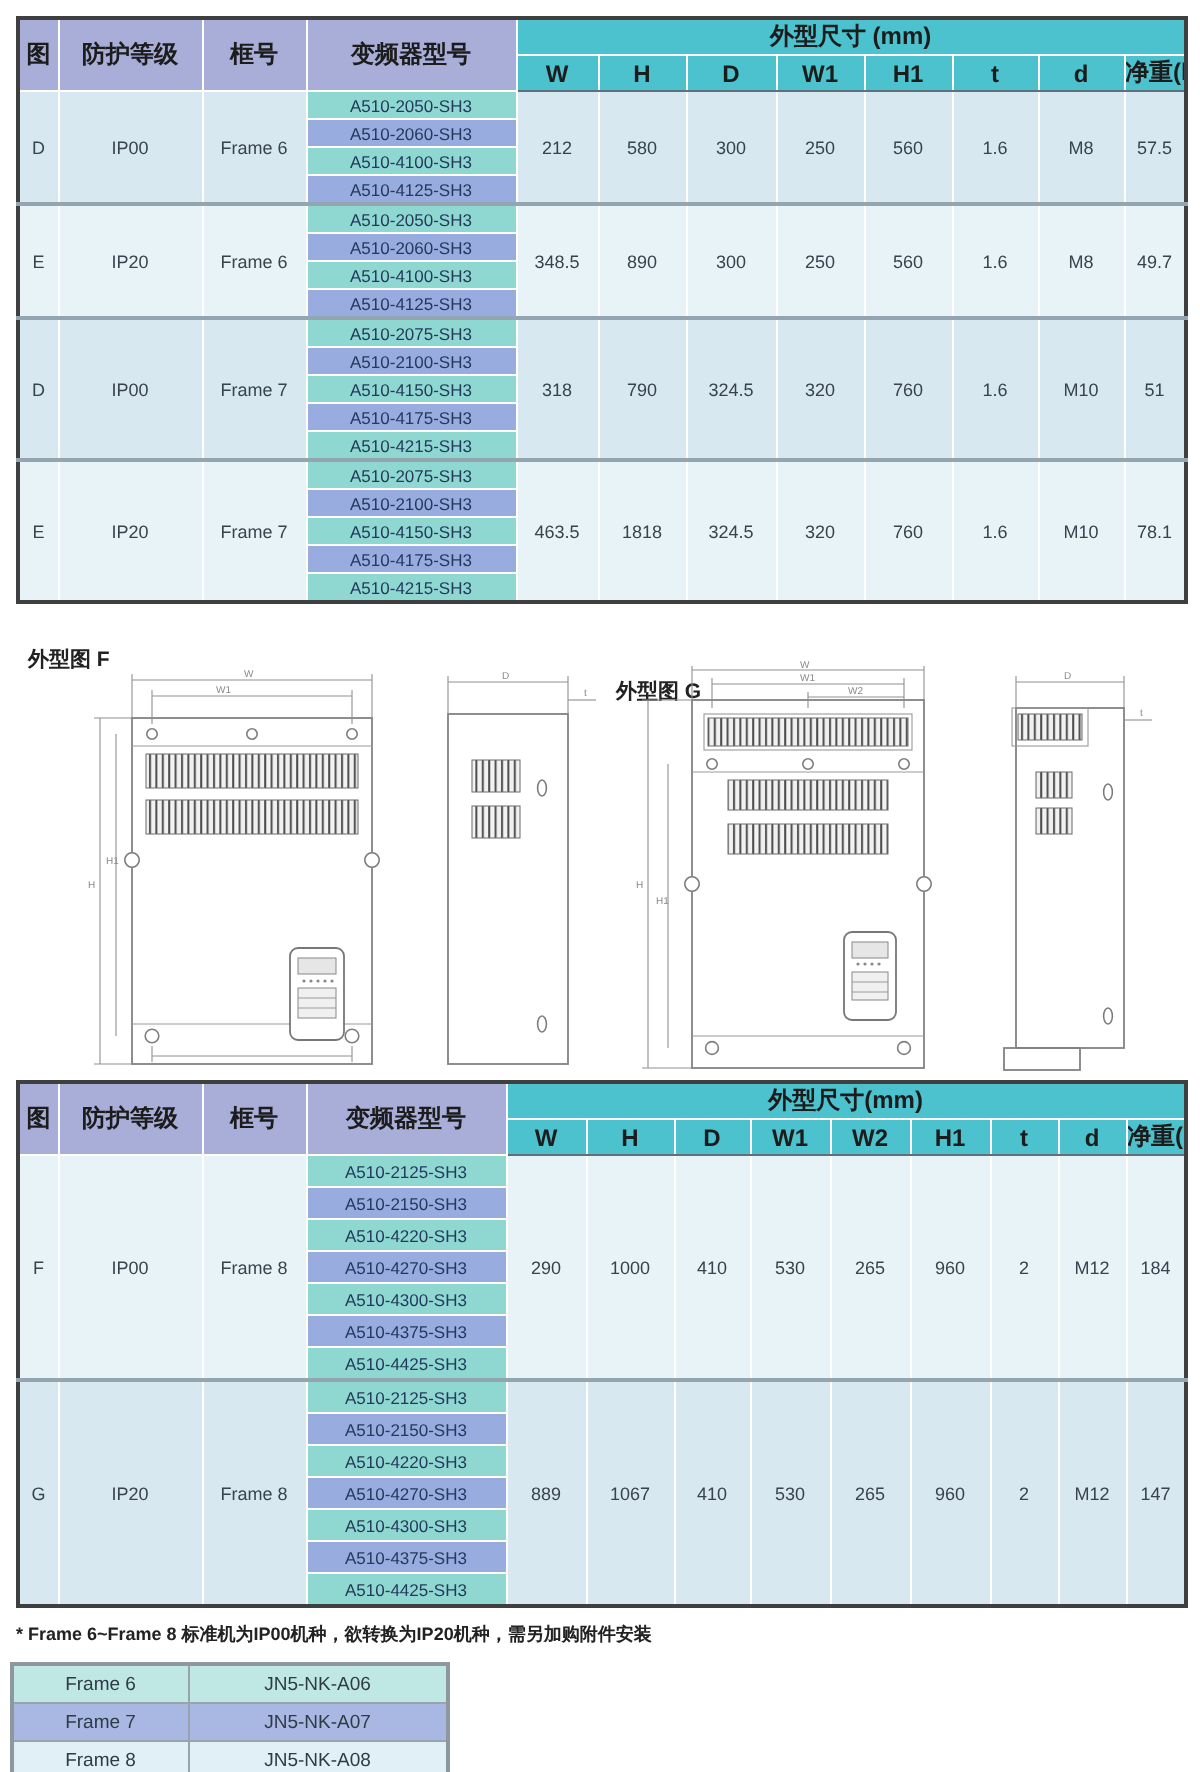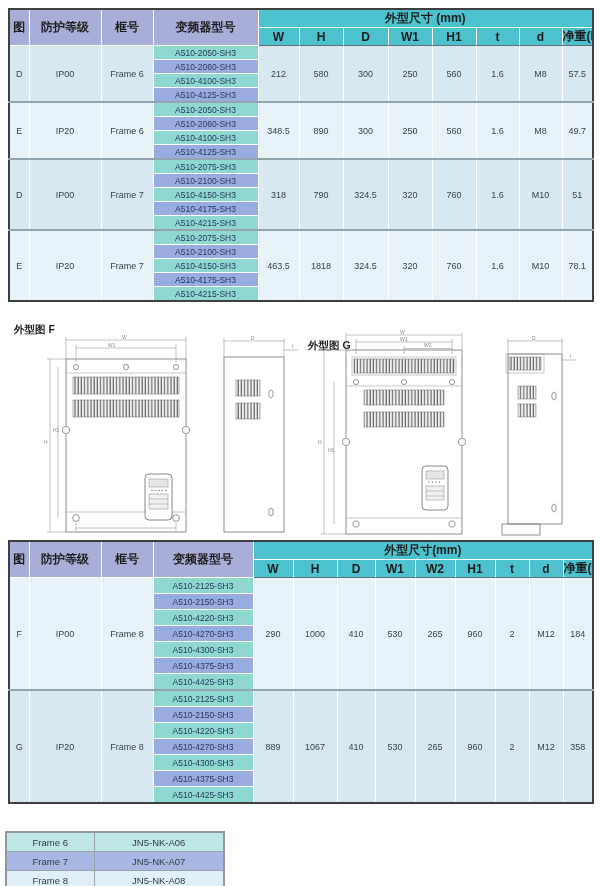--- a/index.html
+++ b/index.html
@@ -416,21 +416,21 @@
         <td class="side a" rowspan="7">Frame 8</td>
         <td class="model mt">A510-2125-SH3</td>
         <td class="side a" rowspan="7">889</td>
         <td class="side a" rowspan="7">1067</td>
         <td class="side a" rowspan="7">410</td>
         <td class="side a" rowspan="7">530</td>
         <td class="side a" rowspan="7">265</td>
         <td class="side a" rowspan="7">960</td>
         <td class="side a" rowspan="7">2</td>
         <td class="side a" rowspan="7">M12</td>
-        <td class="side a" rowspan="7">358</td>
+        <td class="side a" rowspan="7">147</td>
       </tr>
       <tr>
           <td class="model mb">A510-2150-SH3</td>
         </tr>
       <tr>
           <td class="model mt">A510-4220-SH3</td>
         </tr>
       <tr>
           <td class="model mb">A510-4270-SH3</td>
         </tr>
@@ -439,20 +439,21 @@
         </tr>
       <tr>
           <td class="model mb">A510-4375-SH3</td>
         </tr>
       <tr>
           <td class="model mt">A510-4425-SH3</td>
         </tr>
     </tbody>
   </table>
 
+  <div class="note">* Frame 6~Frame 8 标准机为IP00机种，欲转换为IP20机种，需另加购附件安装</div>
 
   <table class="acc" style="width:218px;">
     <colgroup>
         <col style="width:88px">
         <col style="width:130px">
       </colgroup>
     <tbody>
       <tr class="r1">
         <td>Frame 6</td>
         <td>JN5-NK-A06</td>

